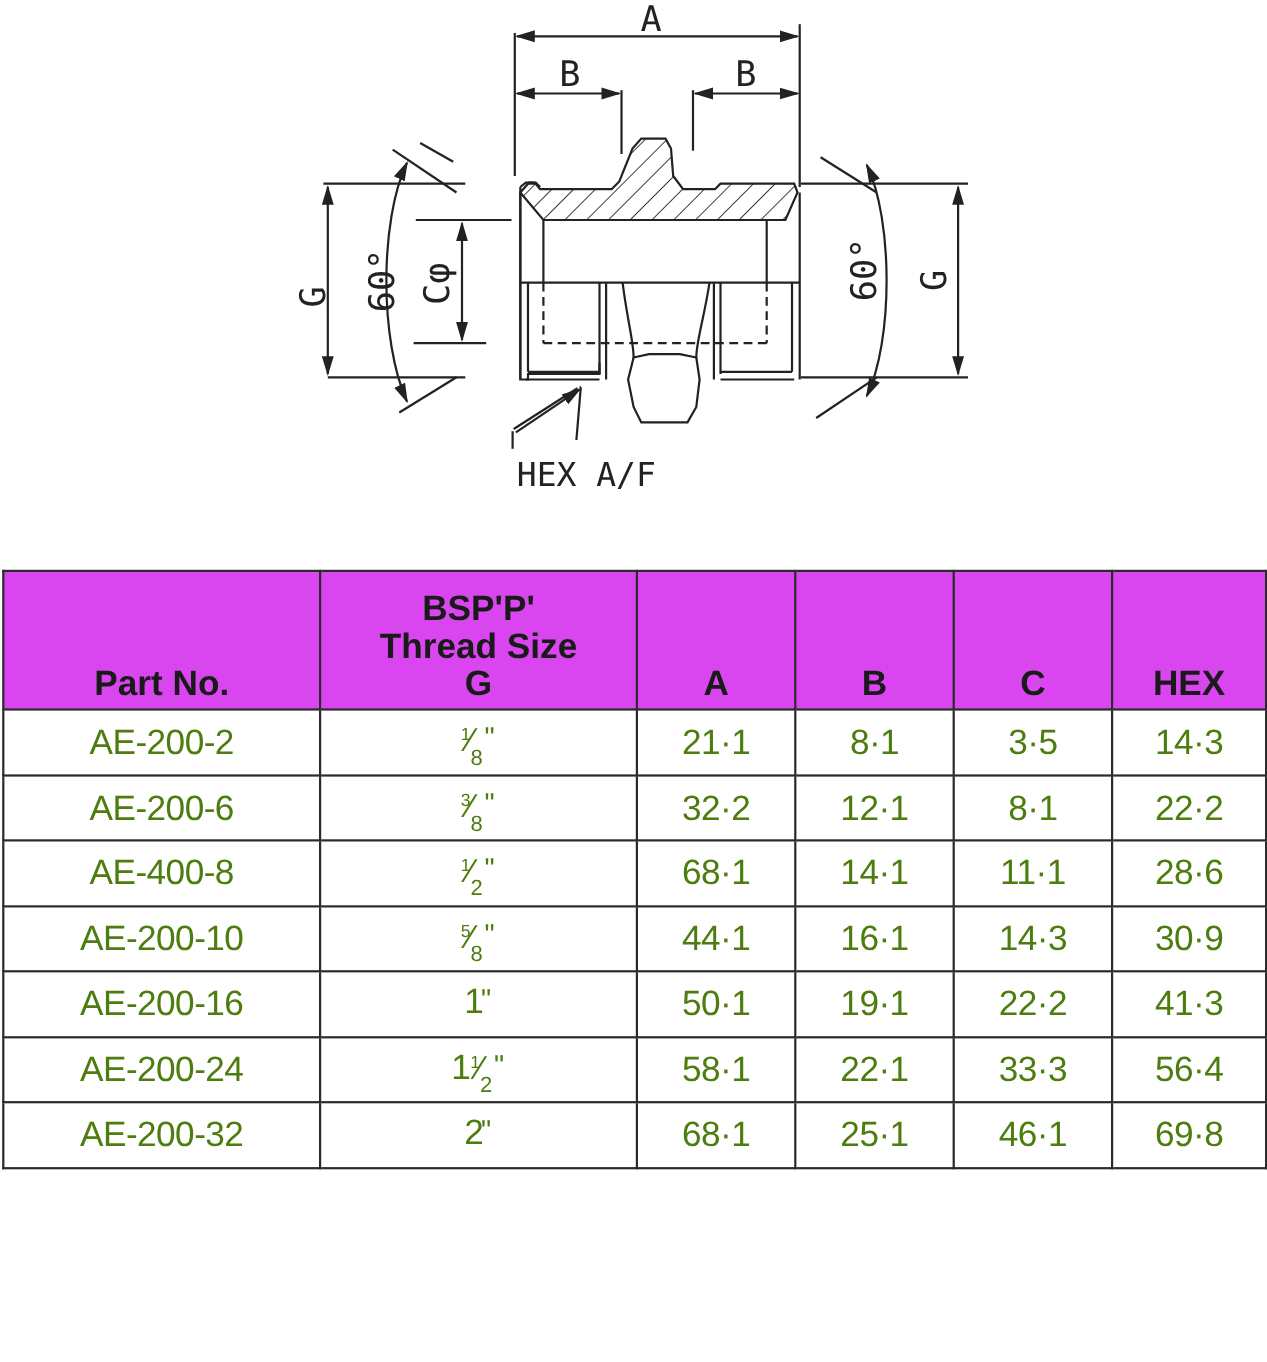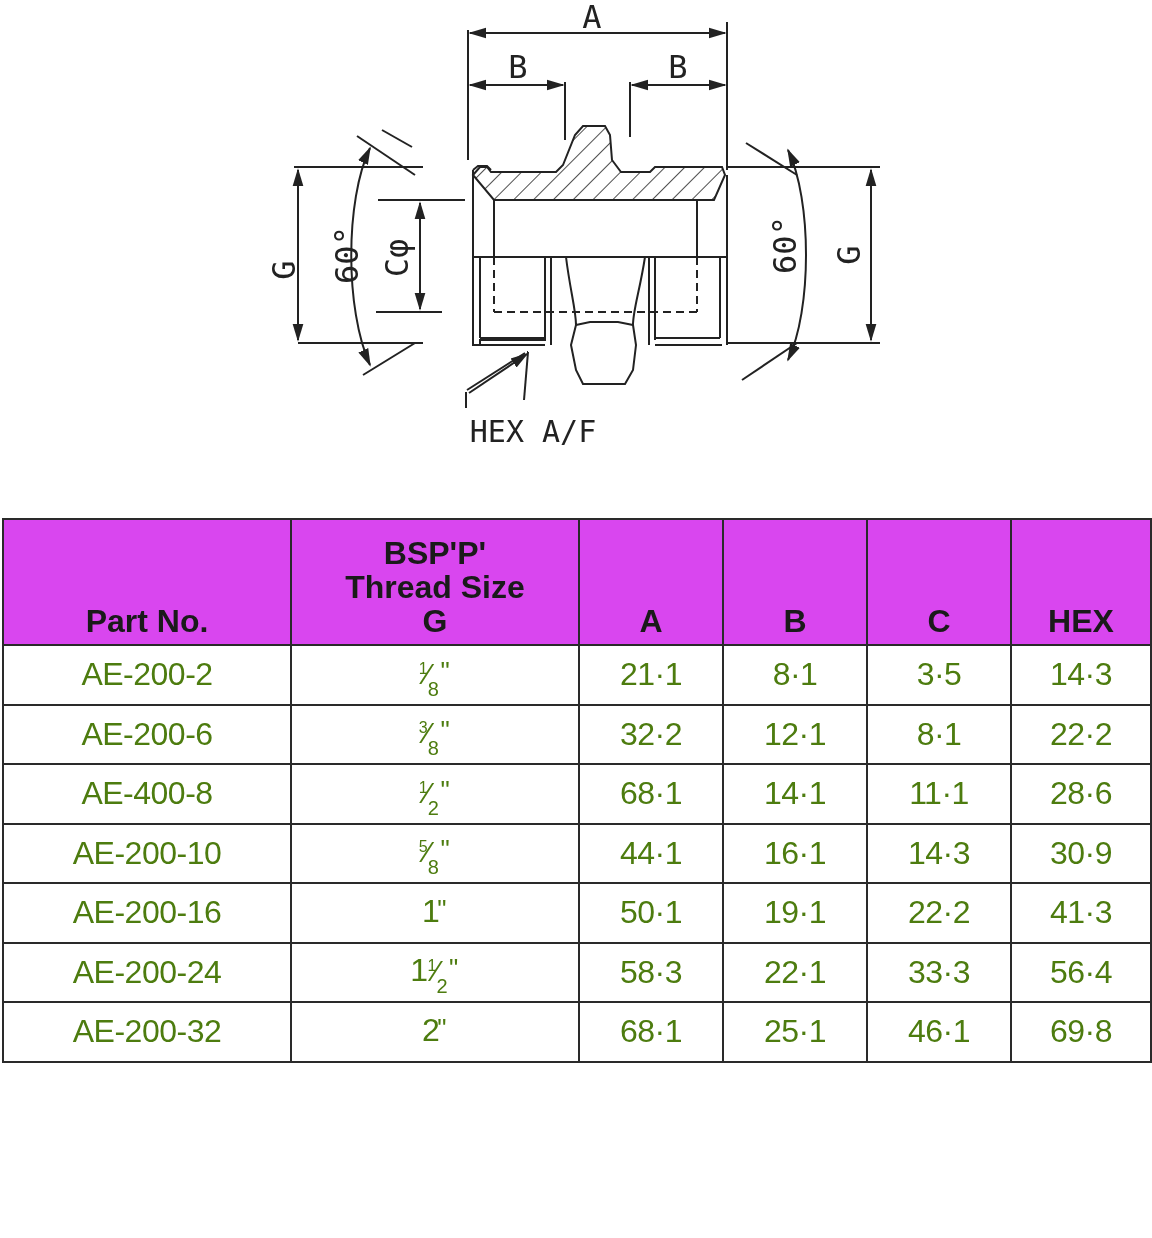--- a/index.html
+++ b/index.html
@@ -216,21 +216,21 @@
   </tr>
 
 
   <tr>
     <td>AE-200-24</td>
     <td>
       <span class="frac">
         <span class="whole">1</span><span class="num">1</span><span class="slash">⁄</span><span class="den">2</span><span class="inch">"</span>
       </span>
     </td>
-    <td>58·3</td>
+    <td>58·1</td>
     <td>22·1</td>
     <td>33·3</td>
     <td>56·4</td>
   </tr>
 
   <tr>
     <td>AE-200-32</td>
     <td>
       <span class="frac">
         <span class="whole">2</span><span class="num"></span><span class="slash"></span><span class="den"></span><span class="inch">"</span>

